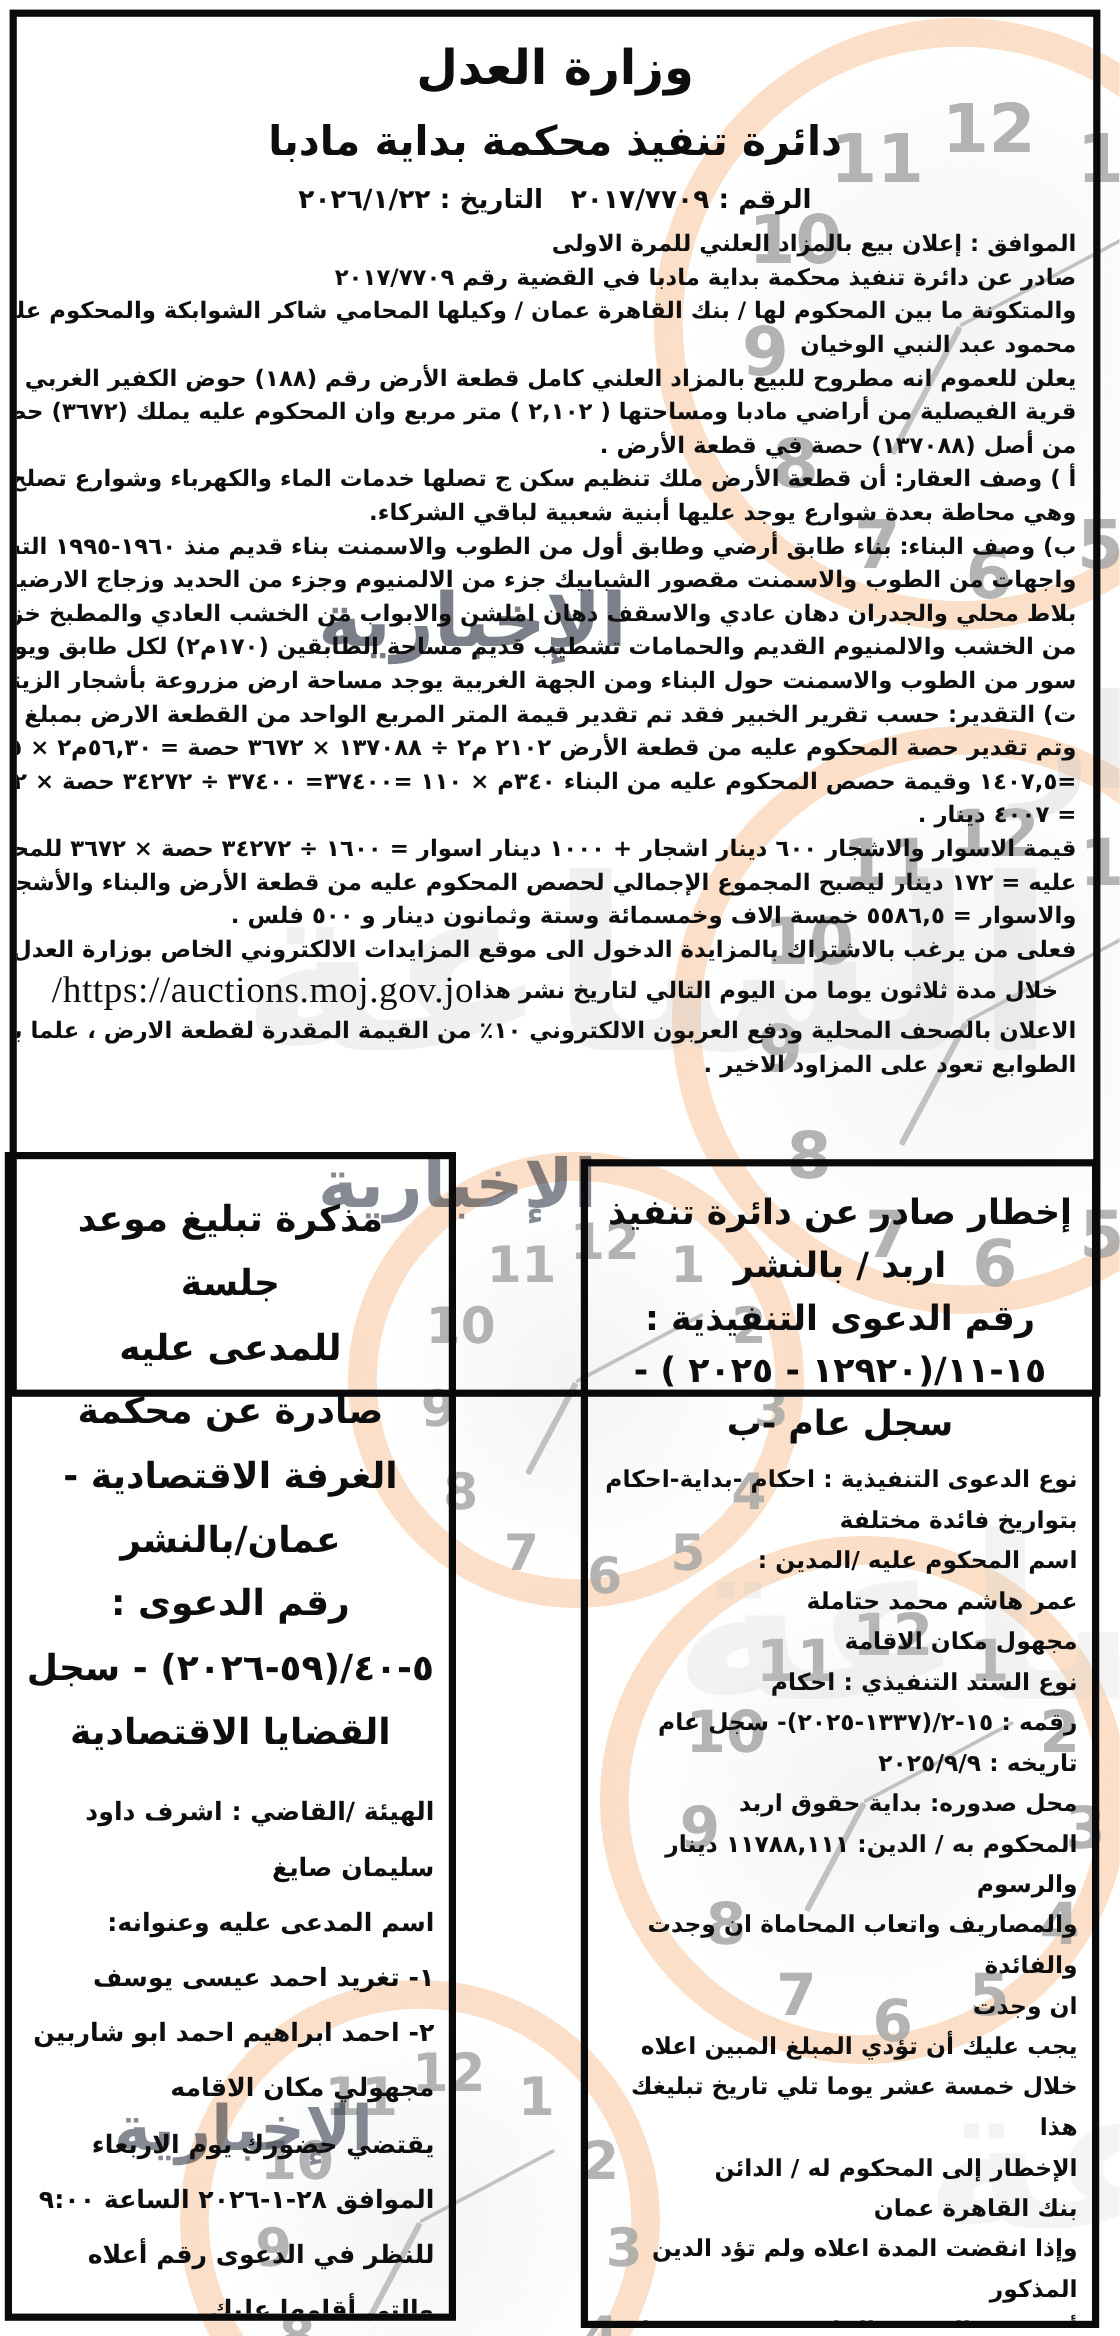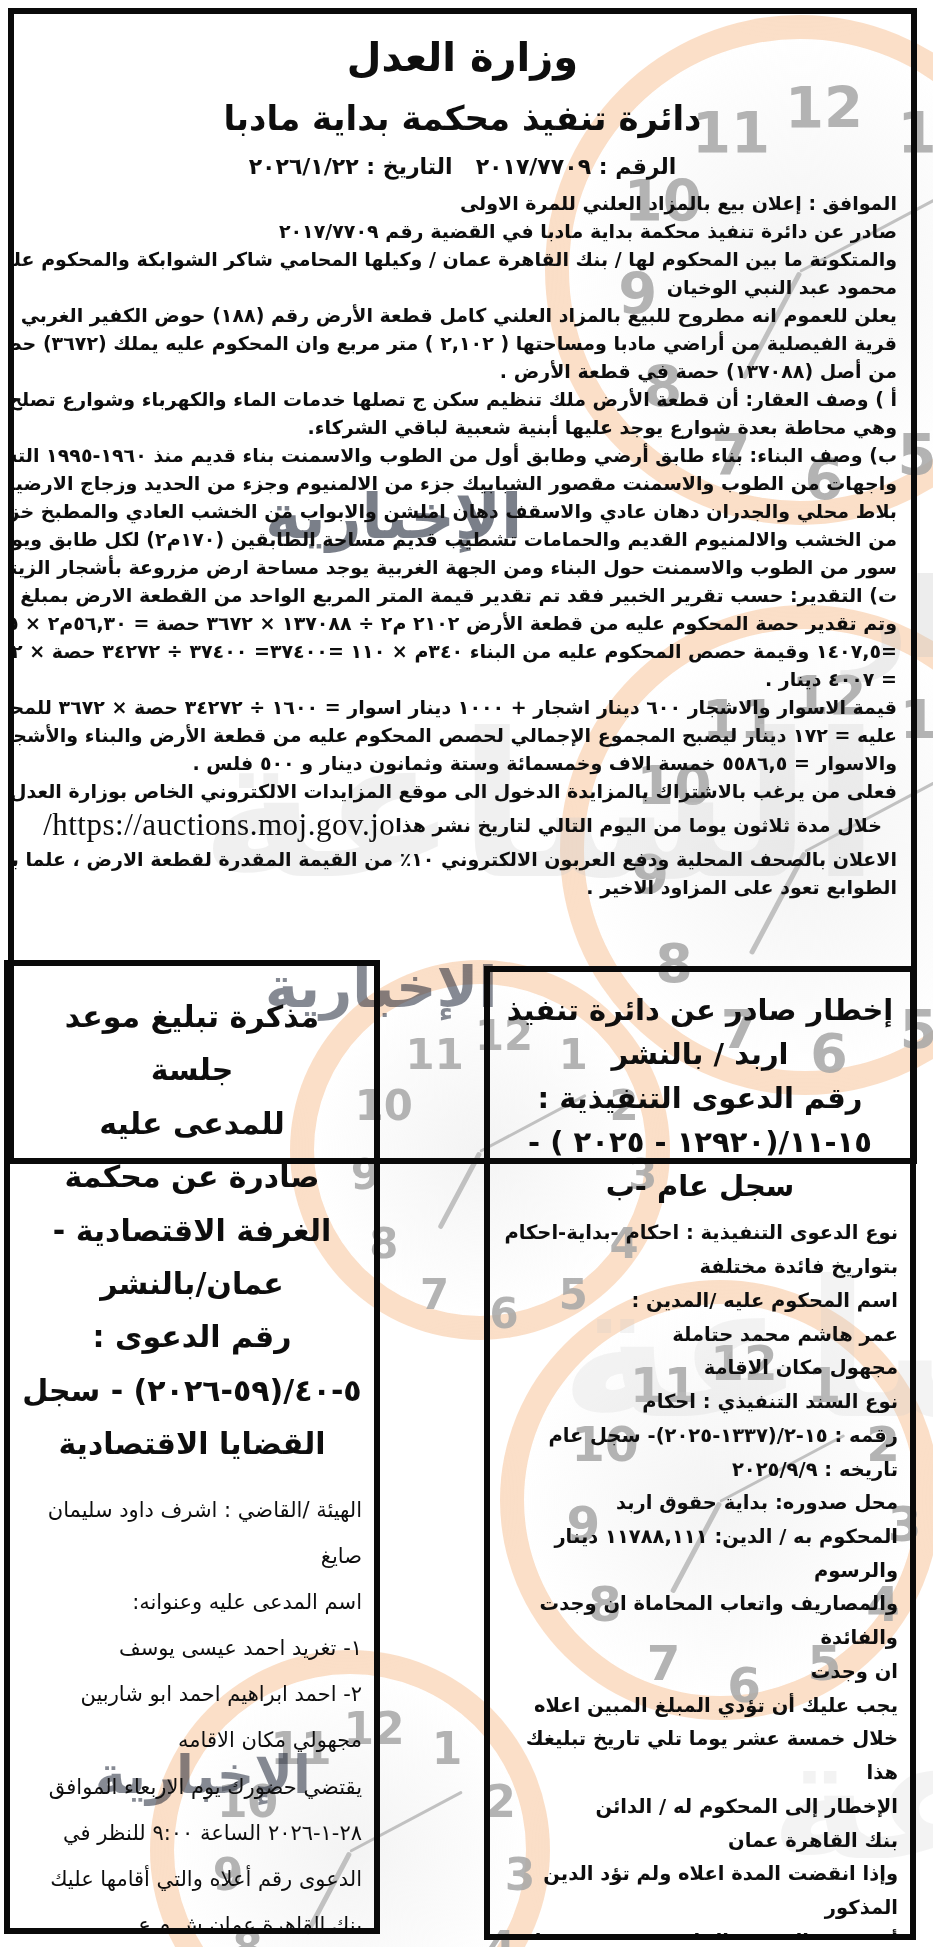--- a/index.html
+++ b/index.html
@@ -46,21 +46,21 @@
 
   .tb-body { text-align:right; }
   .tb-body .tline { font-size:19px; font-weight:bold; line-height:28px; white-space:nowrap; }
   .url-line { display:flex; direction:ltr; justify-content:center; align-items:center; height:40px; }
   .url-latin { font-family:"Liberation Serif", serif; font-size:31px; font-weight:normal; letter-spacing:.5px; }
   .url-arabic { font-size:19px; font-weight:bold; direction:rtl; }
 
   .lb-header { text-align:center; }
   .lb-header .hline { font-size:30px; font-weight:bold; line-height:1.78; }
   .lb-body { margin-top:16px; }
-  .lb-body .bline { font-size:21px; font-weight:normal; line-height:2.2; text-align:right; }
+  .lb-body .bline { font-size:21px; font-weight:bold; line-height:2.2; text-align:right; }
 
   .rb-header { text-align:center; }
   .rb-header .hline2 { font-size:29px; font-weight:bold; line-height:1.52; }
   .rb-body { margin-top:8px; }
   .rb-body .bline2 { font-size:19.5px; font-weight:bold; line-height:1.73; text-align:right; }
 </style>
 </head>
 <body>
 
 <div class="page">

